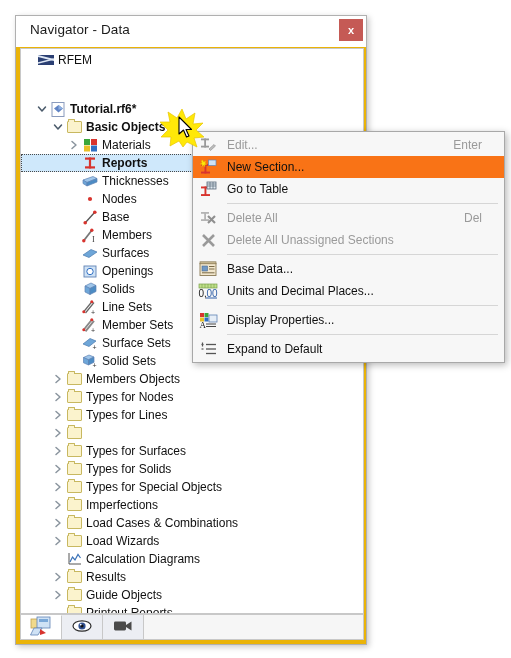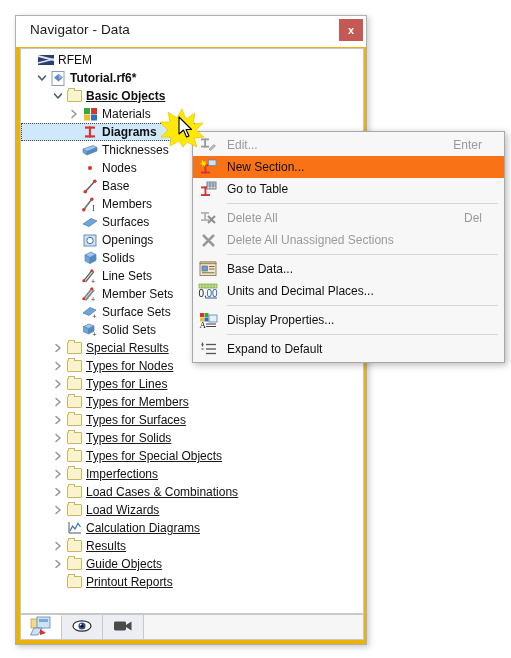--- a/index.html
+++ b/index.html
@@ -93,22 +93,22 @@
   .node.selected{
     background:#cfe8fb;
     outline:1px dotted #4a4a4a;
     outline-offset:-1px;
     width:128px;
   }
   .node.selected .lbl{font-weight:bold;}
 
   
   .i0{padding-left:2px;}
-  .i1{padding-left:14px;}
-  .i2{padding-left:30px;text-decoration:underline;}
+  .i1{padding-left:14px;margin-top:31px;}
+  .i2{padding-left:30px;}
   .i3{padding-left:46px;}
 
   
   .folder{
     width:15px;height:12px;
     background:#fbf3cd;
     border:1px solid #c8b860;
     border-radius:1px;
     position:relative;
     box-sizing:border-box;
@@ -279,21 +279,21 @@
         </div>
         <div class="node i3 bold selected">
           <span class="spacer"></span>
           <span class="ico">
             <svg width="14" height="14" viewBox="0 0 14 14">
               <rect x="2" y="1.5" width="10" height="2.2" fill="#d8342e"></rect>
               <rect x="5.9" y="1.5" width="2.2" height="11" fill="#d8342e"></rect>
               <rect x="2" y="10.3" width="10" height="2.2" fill="#d8342e"></rect>
             </svg>
           </span>
-          <span class="lbl">Diagrams</span>
+          <span class="lbl">Reports</span>
         </div>
         <div class="node i3">
           <span class="spacer"></span>
           <span class="ico">
             <svg width="16" height="13" viewBox="0 0 16 13">
               <polygon points="1,5 11,1.5 15,3.5 5,7.5" fill="#9fc6ea" stroke="#5f83b5" stroke-width="0.7"></polygon>
               <polygon points="1,5 5,7.5 5,11 1,8.5" fill="#6ea6d8" stroke="#5f83b5" stroke-width="0.7"></polygon>
               <polygon points="5,7.5 15,3.5 15,7 5,11" fill="#4c8cc4" stroke="#5f83b5" stroke-width="0.7"></polygon>
             </svg>
           </span>
@@ -411,21 +411,21 @@
         </div>
         <div class="node i2">
           <span class="expander">
             <svg width="10" height="10" viewBox="0 0 10 10">
               <polyline points="3,1.5 7,5 3,8.5" fill="none" stroke="#8a949e" stroke-width="1.5" stroke-linecap="round" stroke-linejoin="round"></polyline>
             </svg>
           </span>
           <span class="ico">
             <span class="folder"></span>
           </span>
-          <span class="lbl">Special Results</span>
+          <span class="lbl">Members Objects</span>
         </div>
         <div class="node i2">
           <span class="expander">
             <svg width="10" height="10" viewBox="0 0 10 10">
               <polyline points="3,1.5 7,5 3,8.5" fill="none" stroke="#8a949e" stroke-width="1.5" stroke-linecap="round" stroke-linejoin="round"></polyline>
             </svg>
           </span>
           <span class="ico">
             <span class="folder"></span>
           </span>
@@ -444,21 +444,20 @@
         </div>
         <div class="node i2">
           <span class="expander">
             <svg width="10" height="10" viewBox="0 0 10 10">
               <polyline points="3,1.5 7,5 3,8.5" fill="none" stroke="#8a949e" stroke-width="1.5" stroke-linecap="round" stroke-linejoin="round"></polyline>
             </svg>
           </span>
           <span class="ico">
             <span class="folder"></span>
           </span>
-          <span class="lbl">Types for Members</span>
         </div>
         <div class="node i2">
           <span class="expander">
             <svg width="10" height="10" viewBox="0 0 10 10">
               <polyline points="3,1.5 7,5 3,8.5" fill="none" stroke="#8a949e" stroke-width="1.5" stroke-linecap="round" stroke-linejoin="round"></polyline>
             </svg>
           </span>
           <span class="ico">
             <span class="folder"></span>
           </span>

